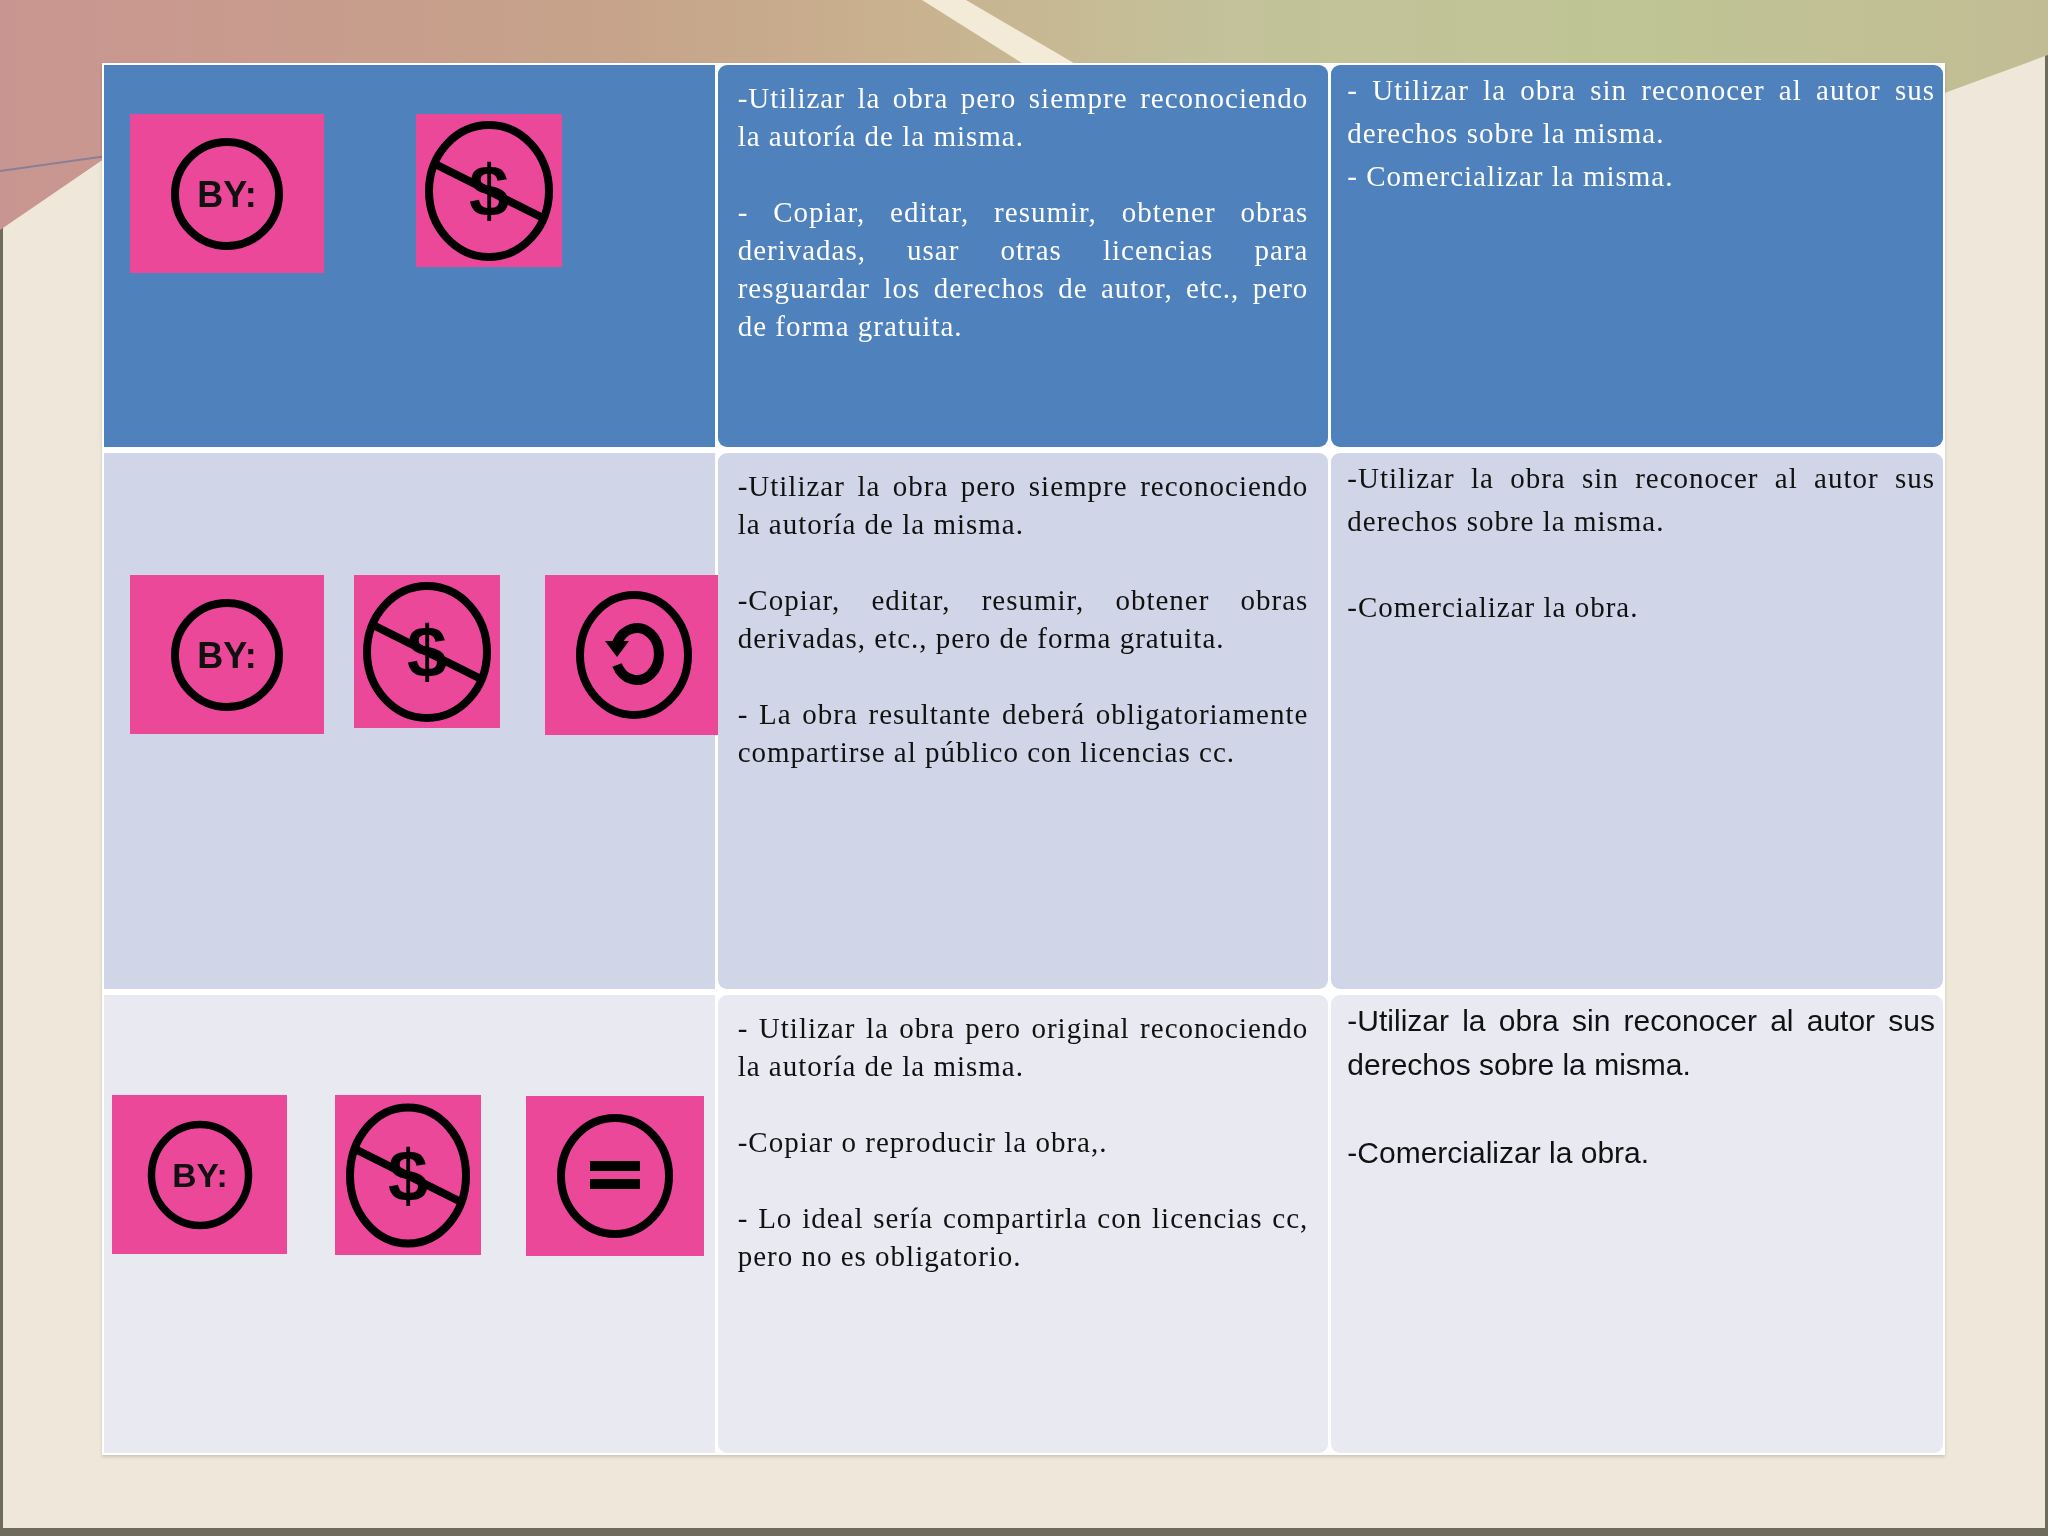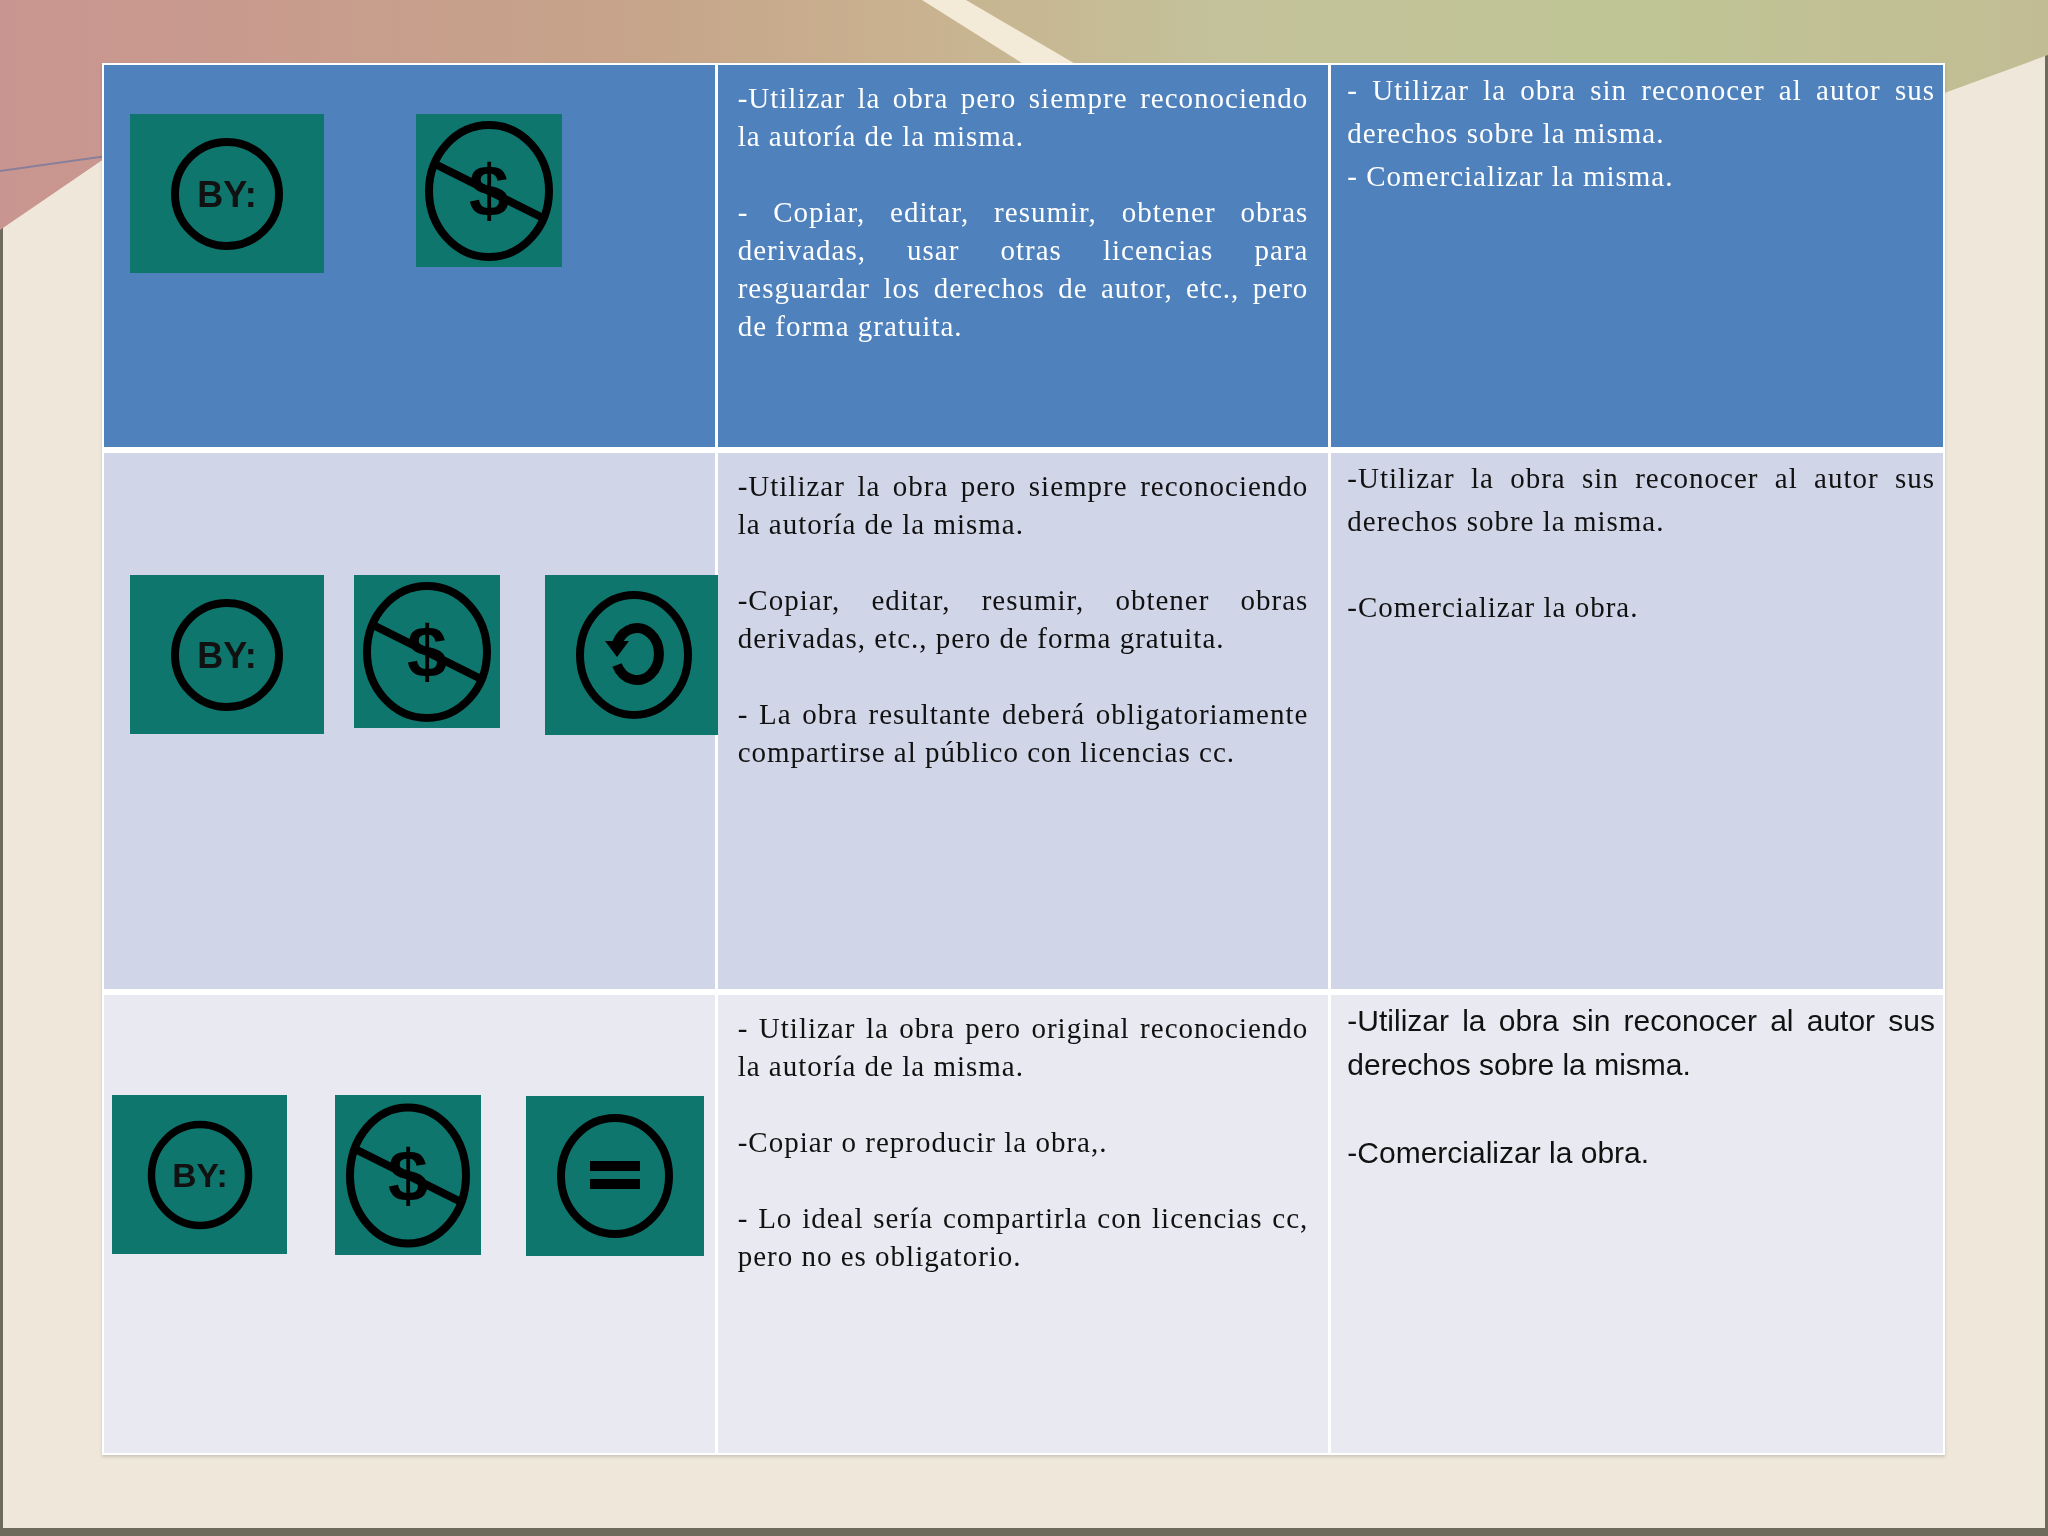--- a/index.html
+++ b/index.html
@@ -37,39 +37,39 @@
   .table {
     position: absolute; left: 102px; top: 63px; width: 1843px; height: 1392px;
     background: #ffffff;
     box-shadow: 0 2px 3px rgba(0,0,0,0.15);
   }
   .row { position: absolute; left: 2px; right: 2px; display: flex; }
   .row-1 { top: 2px; height: 382px; }
   .row-2 { top: 390px; height: 536px; }
   .row-3 { top: 932px; height: 458px; }
   .cell { position: relative; height: 100%; box-sizing: border-box; }
-  .cell + .cell { margin-left: 3px; }
+  .cell + .cell { margin-left: 3px; border-radius: 9px; }
   .c1 { width: 611px; }
   .c2 { width: 611px; }
   .c3 { width: 612px; }
   .row-1 .cell { background: #4f81bd; color: #ffffff; }
   .row-2 .cell { background: #d0d6e8; color: #111111; }
   .row-3 .cell { background: #e9eaf1; color: #111111; }
 
   .text-cell { padding: 14px 20px 0 20px; font-size: 29px; line-height: 38px; letter-spacing: 1px; }
   .text-cell p { margin: 0; text-align: justify; text-align-last: left; }
   .text-cell p.gap { margin-top: 38px; }
   .col3 { padding: 4px 8px 0 16px; line-height: 43px; }
   .col3 p.gap { margin-top: 43px; }
   .col3-tight p.gap { margin-top: 0; }
   .sans { font-family: "Liberation Sans", sans-serif; font-size: 30px; line-height: 44px; letter-spacing: 0; color: #000; }
   .sans p.gap { margin-top: 44px; }
 
   .icon-box {
-    position: absolute; background: #0f766e;
+    position: absolute; background: #ec4899;
     display: flex; align-items: center; justify-content: center;
   }
   .icon-box svg { display: block; }
 </style>
 </head>
 <body>
 
 <div class="slide-bg"></div>
 <div class="bg-band"></div>
 <div class="bg-stripe"></div>

